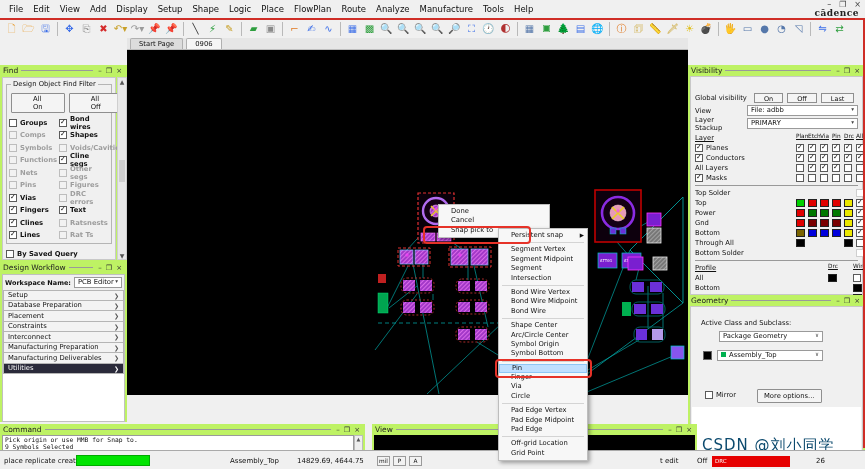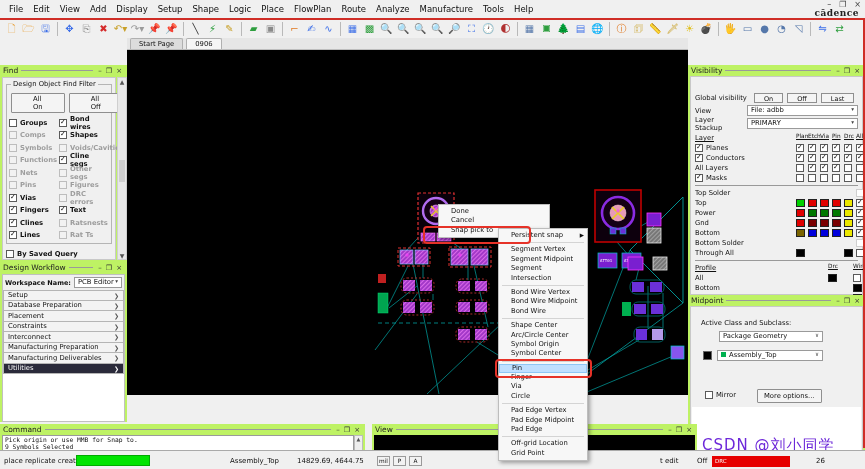--- a/index.html
+++ b/index.html
@@ -95,21 +95,21 @@
   
   #view-panel { left:372px; top:397px; width:325px; height:53px; }
   #view-black { position:absolute; left:2px; top:11px; right:2px; height:38px; background:#000; }
   
   #statusbar { position:absolute; left:0; top:450px; width:865px; height:19px; background:#f0f0f0; border-top:1px solid #aaa; font-size:7px; z-index:6; }
   .stext { position:absolute; top:6px; }
   #st-progress { position:absolute; left:76px; top:4px; width:74px; height:11px; background:#00e400; border:1px solid #0a0; }
   .stbtn { position:absolute; top:5px; width:13px; height:10px; border:1px solid #9a9a9a; background:#f2f2f2; font-size:5.8px; text-align:center; line-height:9px; }
   #st-drc { position:absolute; left:712px; top:5px; width:78px; height:11px; background:#e60000; color:#fff; font-size:5.5px; line-height:11px; padding-left:3px; }
   
-  #watermark { position:absolute; left:702px; top:436px; font-size:15px; color:#6d28d9; z-index:5; letter-spacing:1px; }
+  #watermark { position:absolute; left:702px; top:436px; font-size:15px; color:#0c4a6e; z-index:5; letter-spacing:1px; }
   
   .menu { position:absolute; background:#f7f7f7; border:1px solid #bdbdbd; box-shadow:2px 2px 4px rgba(0,0,0,.35); z-index:50; padding:2px 0; }
   #ctx-menu { left:438px; top:204px; width:112px; }
   #snap-menu { left:498px; top:228px; width:90px; }
   .mitem { position:relative; height:9.4px; line-height:9.4px; padding-left:12px; padding-right:10px; font-size:6.8px; white-space:nowrap; }
   .mitem.hl { background:#bfdfff; border:1px solid #8ec6f5; line-height:7.4px; }
   .mitem .sub { position:absolute; right:3px; top:0; font-size:5.5px; }
   .msep { border-top:1px solid #d4d4d4; margin:2px 3px; }
 </style>
 </head>
@@ -608,29 +608,29 @@
           <div class="vis-grid-row">
             <div class="vis-label">Bottom</div>
             <div class="sw" style="left: 101px; background: rgb(122, 100, 0);"></div>
             <div class="sw" style="left: 113px; background: rgb(0, 0, 220);"></div>
             <div class="sw" style="left: 125px; background: rgb(0, 0, 220);"></div>
             <div class="sw" style="left: 137px; background: rgb(0, 0, 220);"></div>
             <div class="sw" style="left: 149px; background: rgb(236, 232, 0);"></div>
             <div class="cb gcell checked" style="left: 161px;"></div>
           </div>
           <div class="vis-grid-row">
-            <div class="vis-label">Bottom Solder</div>
-            <div class="sw blank" style="left: 161px;"></div>
-          </div>
-          <div class="vis-grid-row">
             <div class="vis-label">Through All</div>
             <div class="sw" style="left: 101px; background: rgb(0, 0, 0);"></div>
             <div class="sw" style="left: 149px; background: rgb(0, 0, 0);"></div>
             <div class="cb gcell" style="left: 161px;"></div>
           </div>
+          <div class="vis-grid-row">
+            <div class="vis-label">Bottom Solder</div>
+            <div class="sw blank" style="left: 161px;"></div>
+          </div>
         </div>
       <div class="hr"></div>
       <div id="vis-profile">
           <div class="vis-grid-row">
             <div class="vis-label u">Profile</div>
             <div class="colhead u" style="left: 133px;">Drc</div>
             <div class="colhead u" style="left: 158px;">Wire</div>
           </div>
           <div class="vis-grid-row">
             <div class="vis-label">All</div>
@@ -648,21 +648,21 @@
         </div>
       <div id="enable-row">
         <span class="cb"></span>
         <span>Enable layer select mode</span>
       </div>
     </div>
   </div>
 
   <div class="panel" id="opt-panel">
     <div class="ptitle">
-      <span>Midpoint</span>
+      <span>Geometry</span>
       <span class="rule"></span>
       <span class="pbtn">–</span>
       <span class="pbtn">❐</span>
       <span class="pbtn">×</span>
     </div>
     <div id="opt-body">
       <div style="position:absolute;left:10px;top:12px;font-size:6.8px;">Active Class and Subclass:</div>
       <div class="dropdown" style="position:absolute;left:28px;top:24px;width:104px;">
         <span>Package Geometry</span>
           <span class="car">∨</span>
@@ -752,21 +752,21 @@
       <div class="mitem">Segment</div>
       <div class="mitem">Intersection</div>
       <div class="msep"></div>
       <div class="mitem">Bond Wire Vertex</div>
       <div class="mitem">Bond Wire Midpoint</div>
       <div class="mitem">Bond Wire</div>
       <div class="msep"></div>
       <div class="mitem">Shape Center</div>
       <div class="mitem">Arc/Circle Center</div>
       <div class="mitem">Symbol Origin</div>
-      <div class="mitem">Symbol Center</div>
+      <div class="mitem">Symbol Bottom</div>
       <div class="msep"></div>
       <div class="mitem hl">Pin</div>
       <div class="mitem">Finger</div>
       <div class="mitem">Via</div>
       <div class="mitem">Circle</div>
       <div class="msep"></div>
       <div class="mitem">Pad Edge Vertex</div>
       <div class="mitem">Pad Edge Midpoint</div>
       <div class="mitem">Pad Edge</div>
       <div class="msep"></div>

